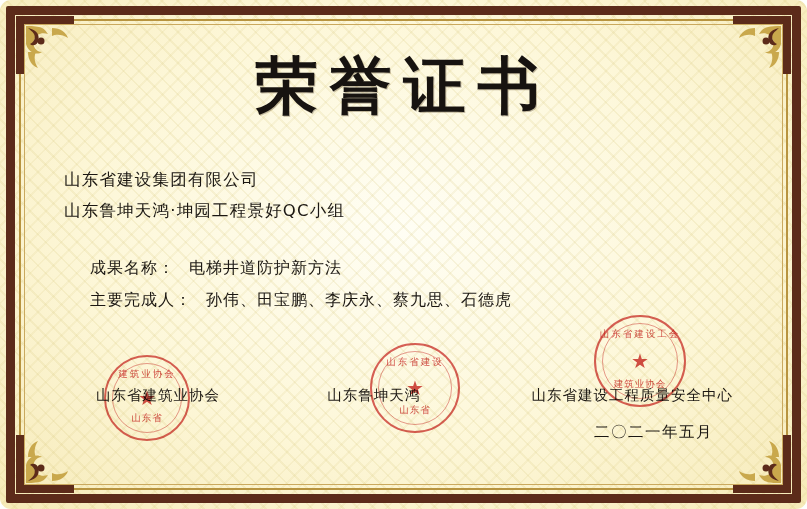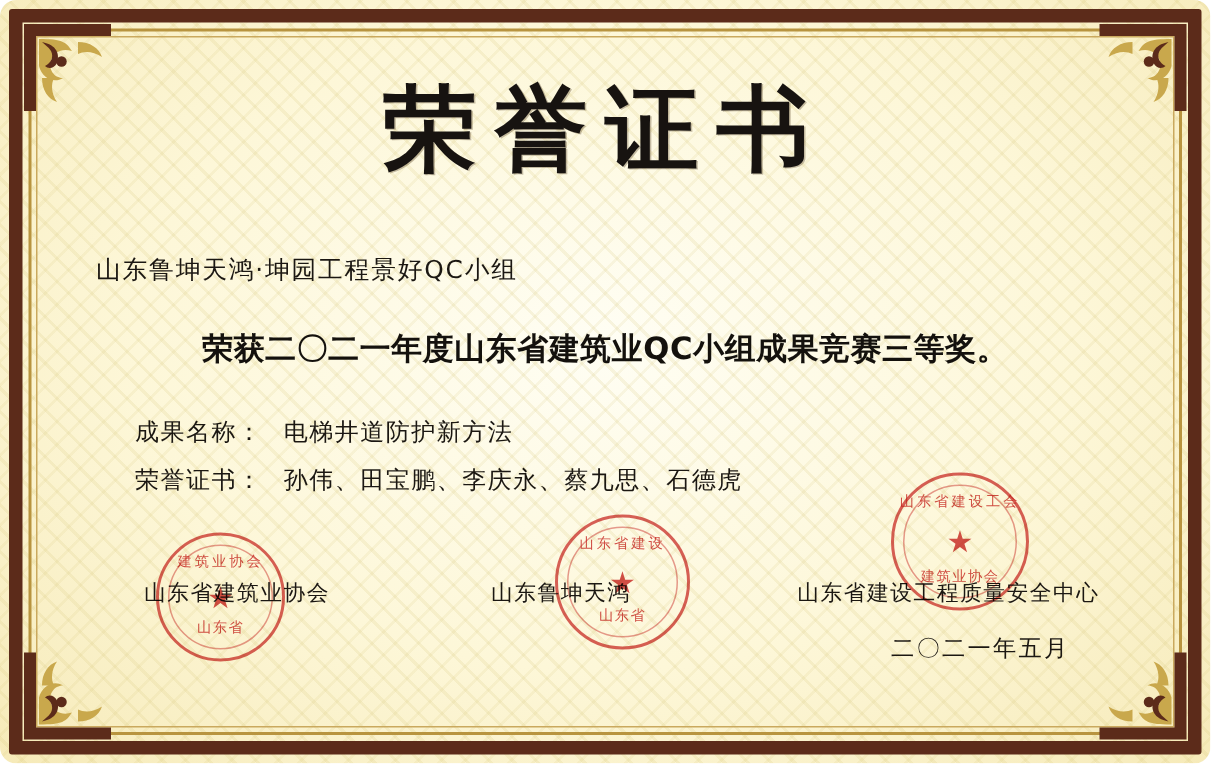--- a/index.html
+++ b/index.html
@@ -245,32 +245,32 @@
       <path d="M38,14 C46,14 52,18 54,24 C48,20 42,20 38,22 Z" fill="#c9a84c"></path>
       <path d="M14,38 C14,46 18,52 24,54 C20,48 20,42 22,38 Z" fill="#c9a84c"></path>
     </svg>
   </div>
 
   <div class="content">
 
     <div class="title">荣誉证书</div>
 
     <div class="org-block">
+      <div>山东省建设集团有限公司</div>
       <div>山东鲁坤天鸿·坤园工程景好QC小组</div>
     </div>
 
-    <div class="award-line">荣获二〇二一年度山东省建筑业QC小组成果竞赛三等奖。</div>
 
     <div class="detail-block">
       <div>
         <span class="detail-label">成果名称：</span>
         <span>电梯井道防护新方法</span>
       </div>
       <div>
-        <span class="detail-label">荣誉证书：</span>
+        <span class="detail-label">主要完成人：</span>
         <span>孙伟、田宝鹏、李庆永、蔡九思、石德虎</span>
       </div>
     </div>
 
     <div class="signature-row">
       <div class="sig-item one">山东省建筑业协会</div>
       <div class="sig-item two">山东鲁坤天鸿</div>
       <div class="sig-item three">山东省建设工程质量安全中心</div>
     </div>
 

